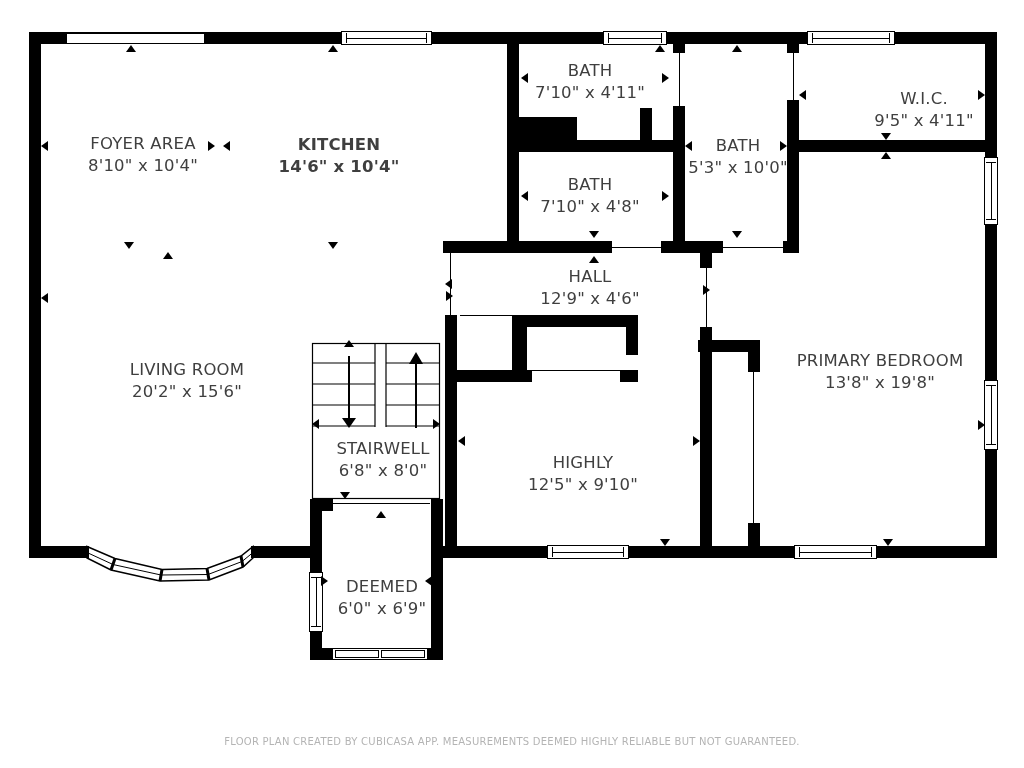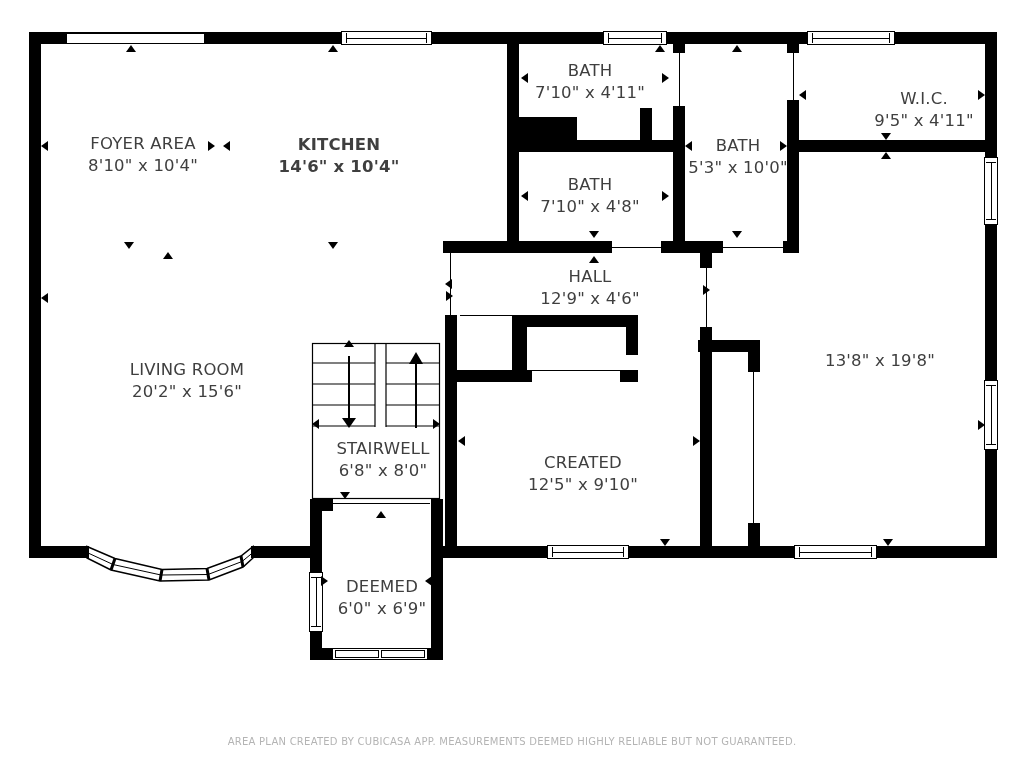--- a/index.html
+++ b/index.html
@@ -193,36 +193,37 @@
       </div>
       <div class="room-label" style="left: 590px; top: 266px;">
         <div>HALL</div>
         <div>12'9" x 4'6"</div>
       </div>
       <div class="room-label" style="left: 187px; top: 359px;">
         <div>LIVING ROOM</div>
         <div>20'2" x 15'6"</div>
       </div>
       <div class="room-label" style="left: 880px; top: 350px;">
+        <div>PRIMARY BEDROOM</div>
         <div>13'8" x 19'8"</div>
       </div>
       <div class="room-label" style="left: 383px; top: 438px;">
         <div>STAIRWELL</div>
         <div>6'8" x 8'0"</div>
       </div>
       <div class="room-label" style="left: 583px; top: 452px;">
-        <div>CREATED</div>
+        <div>HIGHLY</div>
         <div>12'5" x 9'10"</div>
       </div>
       <div class="room-label" style="left: 382px; top: 576px;">
         <div>DEEMED</div>
         <div>6'0" x 6'9"</div>
       </div>
     </div>
-  <div id="footer-text">AREA PLAN CREATED BY CUBICASA APP. MEASUREMENTS DEEMED HIGHLY RELIABLE BUT NOT GUARANTEED.</div>
+  <div id="footer-text">FLOOR PLAN CREATED BY CUBICASA APP. MEASUREMENTS DEEMED HIGHLY RELIABLE BUT NOT GUARANTEED.</div>
 <svg id="deco-svg" width="1024" height="768" viewBox="0 0 1024 768">
       <polygon points="87,546.5 115,558.5 162,569.5 207,568.5 241,556 253,546.5 253,558 243,567 209,580 160,581 111,570 87,558" fill="#fff" stroke="#000" stroke-width="1.5"></polygon>
       <polyline points="87,552.5 113,564.5 161,575 208,574.5 242,561.5 253,552.5" fill="none" stroke="#000" stroke-width="1"></polyline>
       <line x1="115" y1="558.5" x2="111" y2="570" stroke="#000" stroke-width="3"></line>
       <line x1="162" y1="569.5" x2="160" y2="581" stroke="#000" stroke-width="3"></line>
       <line x1="207" y1="568.5" x2="209" y2="580" stroke="#000" stroke-width="3"></line>
       <line x1="241" y1="556" x2="243" y2="567" stroke="#000" stroke-width="3"></line>
       <line x1="87" y1="546" x2="87" y2="558" stroke="#000" stroke-width="4"></line>
       <line x1="253" y1="546" x2="253" y2="558" stroke="#000" stroke-width="4"></line>
       <rect x="312.5" y="343.5" width="127" height="155" fill="none" stroke="#000" stroke-width="1.2"></rect>

